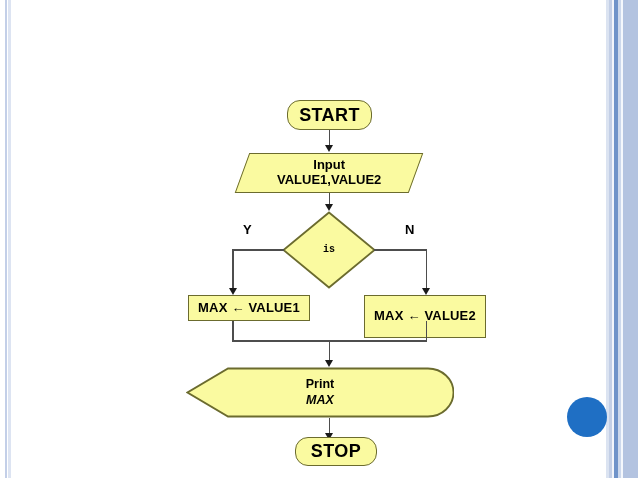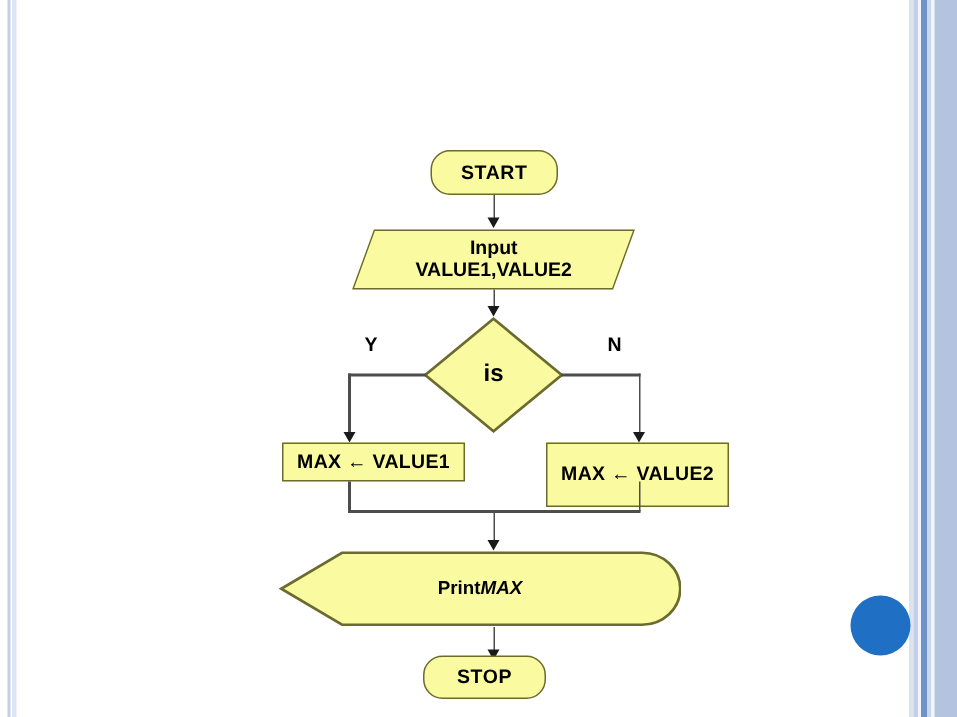--- a/index.html
+++ b/index.html
@@ -56,21 +56,21 @@
     display: flex;
     align-items: center;
     justify-content: center;
     text-align: center;
     line-height: 1.12;
   }
 
   .terminal {
     border: 1.6px solid #6b6b2e;
     border-radius: 13px;
-    font-size: 13px;
+    font-size: 18px;
     letter-spacing: .4px;
   }
 
   .process {
     border: 1.6px solid #6b6b2e;
     font-size: 13px;
     letter-spacing: .2px;
   }
 
   .io-parallelogram {
@@ -99,32 +99,32 @@
     left: 50%;
     top: 50%;
     transform: translate(-50%, -50%);
     width: 130px;
     text-align: center;
     font-size: 12.5px;
     font-weight: bold;
     line-height: 1.15;
     pointer-events: none;
   }
-  .decision-text .small-is { font-size: 16px; display: block; }
+  .decision-text .small-is { font-size: 10px; display: block; font-family: Liberation Mono, monospace; }
 
   .display-wrap { position: absolute; }
   .display-wrap svg { position: absolute; left: 0; top: 0; }
   .display-text {
     position: absolute;
     left: 0;
     top: 0;
     width: 100%;
     height: 100%;
     display: flex;
-    flex-direction: row;
+    flex-direction: column;
     align-items: center;
     justify-content: center;
     font-size: 12.5px;
     font-weight: bold;
     line-height: 1.22;
     text-align: center;
   }
   .display-text .ital { font-style: italic; }
 
   
@@ -225,17 +225,17 @@
     </svg>
     <div class="display-text">
       <span>Print</span>
       <span class="ital">MAX</span>
     </div>
   </div>
 
   <div class="conn conn-v" style="left:328.5px; top:418px; height:16px;"></div>
   <div class="arrowhead" style="left:325px; top:433px;"></div>
 
-  <div class="shape terminal" style="left:282px; top:437px; width:82px; height:29px;">
+  <div class="shape terminal" style="left:295px; top:437px; width:82px; height:29px;">
     <span>STOP</span>
   </div>
 
 </div>
 
 </body></html>

